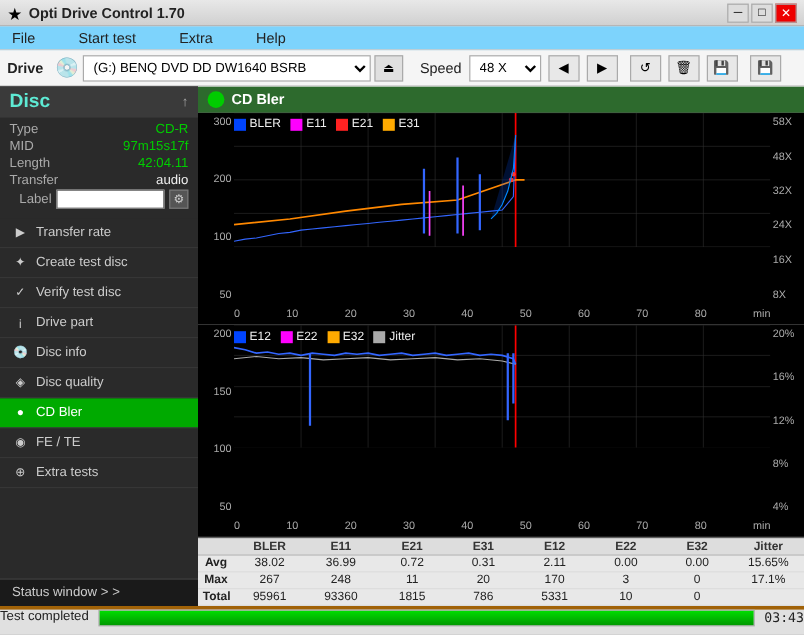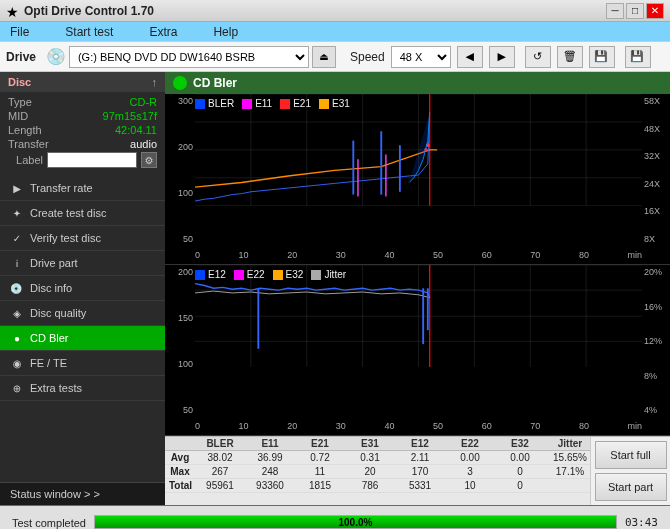--- a/index.html
+++ b/index.html
@@ -71,21 +71,21 @@
       flex-direction: column;
       flex-shrink: 0;
     }
     .disc-header {
       background: #3a3a3a;
       padding: 4px 8px;
       display: flex;
       align-items: center;
       justify-content: space-between;
     }
-    .disc-header-text { color: #fca5a5; font-weight: bold; font-size: 11px; }
+    .disc-header-text { color: #5eead4; font-weight: bold; font-size: 16px; }
     .disc-arrow { color: #aaa; font-size: 11px; cursor: pointer; }
     .disc-info { padding: 4px 8px; }
     .disc-row { display: flex; justify-content: space-between; margin-bottom: 2px; }
     .disc-key { color: #aaa; font-size: 11px; }
     .disc-val { color: #00cc00; font-size: 11px; }
     .disc-val-white { color: #eee; font-size: 11px; }
     .label-input-row { display: flex; align-items: center; gap: 4px; margin-bottom: 4px; justify-content: flex-end; }
     .label-key { color: #aaa; font-size: 11px; }
     .label-input { width: 90px; height: 16px; font-size: 10px; border: 1px solid #666; background: white; }
     .label-gear { width: 16px; height: 16px; background: #555; border: 1px solid #777; display: flex; align-items: center; justify-content: center; font-size: 10px; cursor: pointer; color: #ccc; }
@@ -231,24 +231,24 @@
       align-items: center;
       justify-content: center;
       text-align: center;
     }
 
     
     .bottom-bar {
       height: 24px;
       background: #e0e0e0;
       display: flex;
-      align-items: flex-end;
-      padding: 0 12px;
+      align-items: flex-start;
+      padding: 0 0;
       gap: 8px;
-      border-top: 1px solid #a16207;
+      border-top: 3px solid #a16207;
     }
     .status-text { font-size: 11px; color: #222; }
     .progress-bar-container {
       flex: 1;
       height: 14px;
       background: #ccc;
       border: 1px solid #aaa;
       position: relative;
     }
     .progress-bar-fill {
@@ -579,28 +579,23 @@
           <div class="td">95961</div>
           <div class="td">93360</div>
           <div class="td">1815</div>
           <div class="td">786</div>
           <div class="td">5331</div>
           <div class="td">10</div>
           <div class="td">0</div>
           <div class="td"></div>
         </div>
       </div>
-      <div class="right-panel">
-        <div class="action-btn">Start full</div>
-        <div class="action-btn">Start part</div>
-      </div>
     </div>
   </div>
 </div>
 
 <div class="bottom-bar">
   <span class="status-text">Test completed</span>
   <div class="progress-bar-container">
     <div class="progress-bar-fill" style="width:100%;"></div>
-    <div class="progress-text">100.0%</div>
   </div>
   <span class="time-text">03:43</span>
 </div>
 
 </body></html>

